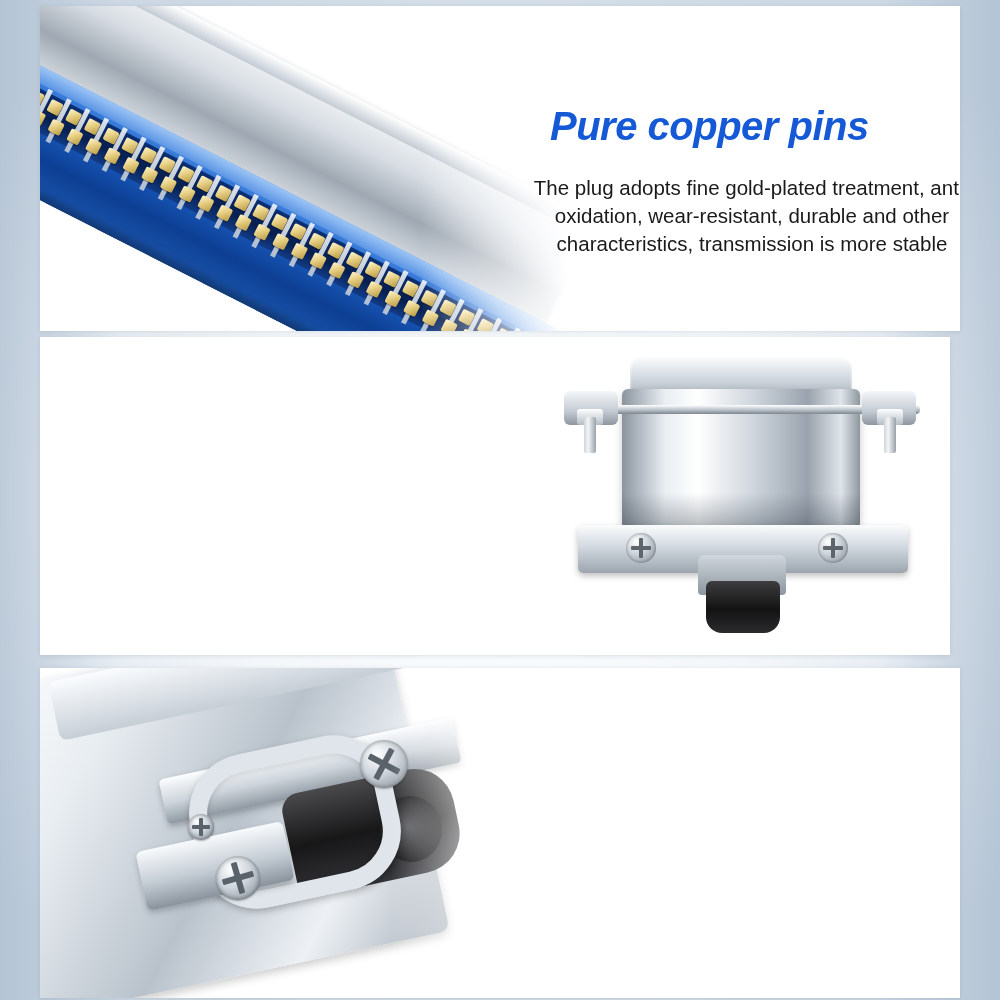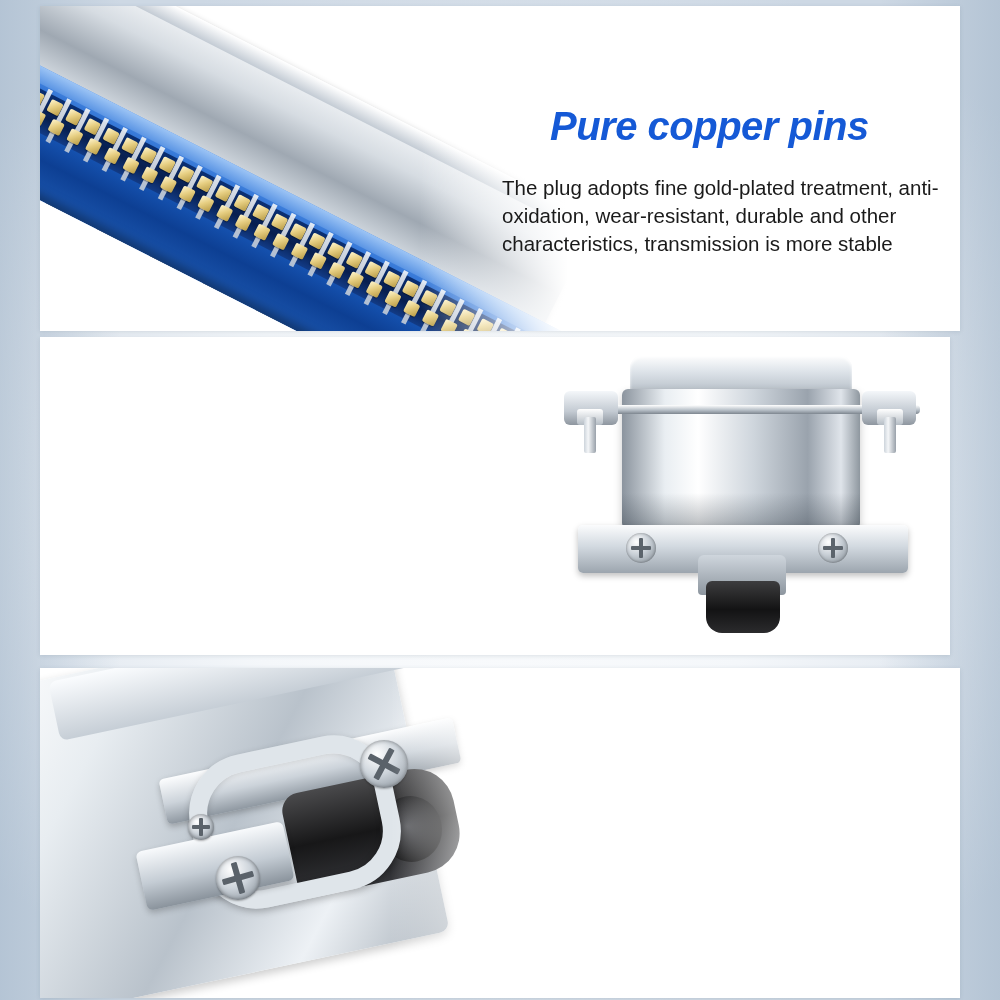--- a/index.html
+++ b/index.html
@@ -33,20 +33,21 @@
                       rgba(255,255,255,0) 88%, rgba(160,180,200,0.55) 100%);
     pointer-events: none;
   }
 
   
   .panel {
     position: absolute;
     background: #ffffff;
     overflow: hidden;
     box-shadow: 0 1px 4px rgba(90,110,130,0.18);
+    text-align: center;
   }
   #panel-1 { left: 40px;  top: 6px;   width: 920px; height: 325px; }
   #panel-2 { left: 40px;  top: 337px; width: 910px; height: 318px; }
   #panel-3 { left: 40px;  top: 668px; width: 920px; height: 330px; }
 
   
   .headline {
     position: absolute;
     color: #1559d6;
     font-weight: bold;

